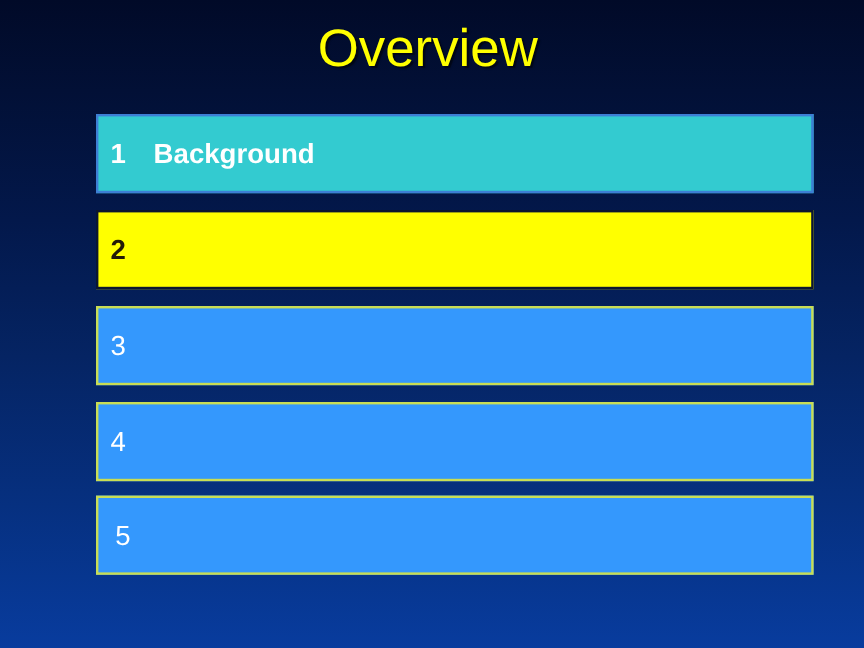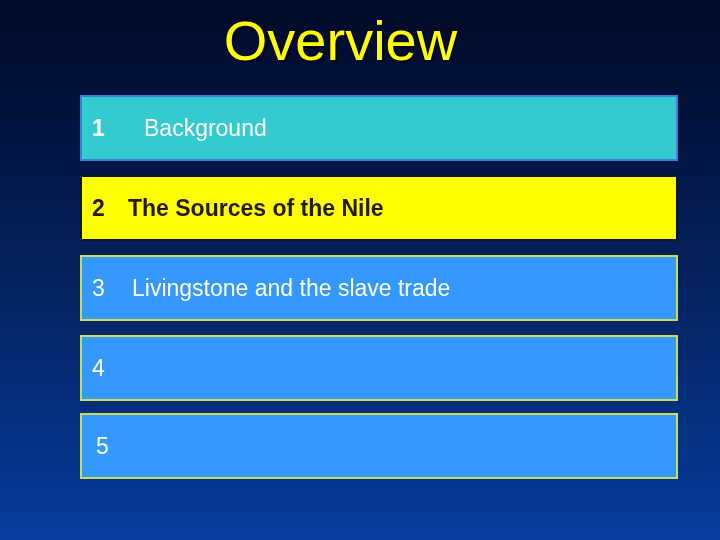--- a/index.html
+++ b/index.html
@@ -24,25 +24,25 @@
         #03184b 34%,
         #052463 55%,
         #063080 78%,
         #083c9e 100%);
     overflow: hidden;
   }
 
   
   #slide-title {
     position: absolute;
-    left: 0;
+    left: 16px;
     top: 18px;
     width: 681px;
     text-align: center;
-    font-size: 56px;
+    font-size: 44px;
     line-height: 46px;
     font-weight: 400;
     color: #ffff00;
     letter-spacing: 0px;
     text-shadow: 2px 2px 1px rgba(0, 0, 0, 0.55);
     white-space: nowrap;
   }
 
   
   #agenda {
@@ -76,21 +76,21 @@
     top: 95px;
     width: 598px;
     height: 66px;
     background: #33cbd0;
     border: 2px solid #3d7fd4;
     padding-left: 10px;
     color: #ffffff;
     font-size: 23px;
   }
   #row-1 .num { font-weight: bold; width: 36px; }
-  #row-1 .label { font-weight: 400; margin-left: 16px; }
+  #row-1 .label { font-weight: 700; }
 
   
   #row-2 {
     left: 80px;
     top: 175px;
     width: 598px;
     height: 66px;
     background: #ffff00;
     border: 2px solid #0b1630;
     padding-left: 10px;
@@ -129,26 +129,24 @@
 
   <div id="agenda">
 
     <div class="row" id="row-1">
       <span class="num">1</span>
       <span class="label">Background</span>
     </div>
 
     <div class="row" id="row-2">
       <span class="num">2</span>
-      <span class="label">The Sources of the Nile</span>
     </div>
 
     <div class="row row-plain" id="row-3">
       <span class="num">3</span>
-      <span class="label">Livingstone and the slave trade</span>
     </div>
 
     <div class="row row-plain" id="row-4">
       <span class="num">4</span>
     </div>
 
     <div class="row row-plain" id="row-5">
       <span class="num">5</span>
     </div>
 

